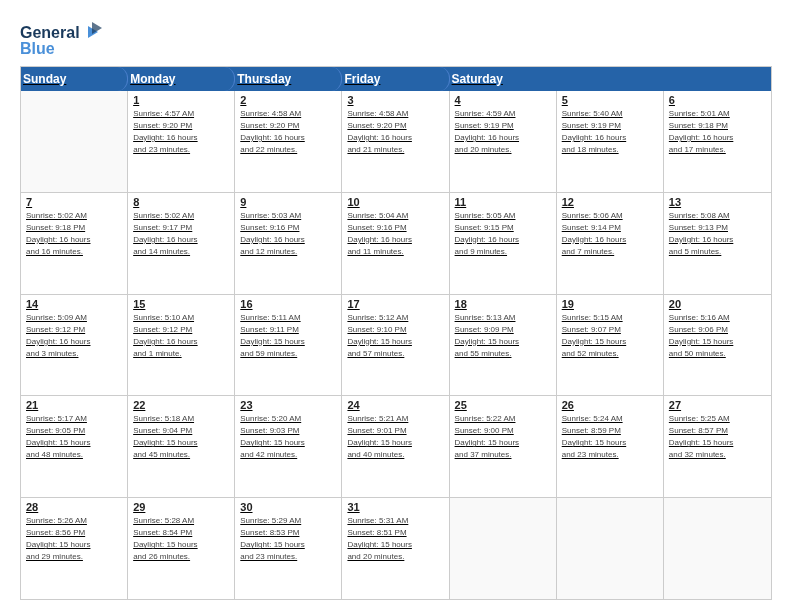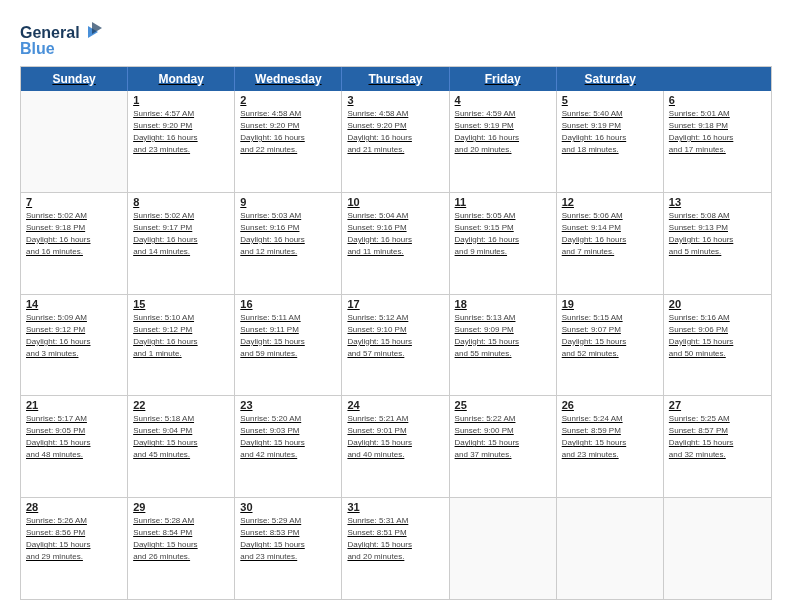--- a/index.html
+++ b/index.html
@@ -51,23 +51,23 @@
     }
     .cal-header {
       display: grid;
       grid-template-columns: repeat(7, 1fr);
       background: #2563a8;
     }
     .cal-header-cell {
       color: #fff;
       font-size: 12px;
       font-weight: bold;
-      text-align: center;
       padding: 5px 2px;
       border-right: 1px solid #4a7fcb;
+      border-radius: 11px;
     }
     .cal-header-cell:last-child { border-right: none; }
     .cal-body {
       flex: 1;
       display: flex;
       flex-direction: column;
     }
     .cal-row {
       display: grid;
       grid-template-columns: repeat(7, 1fr);
@@ -114,21 +114,20 @@
     <div class="title-block">
       <div class="main-title"></div>
       <div class="subtitle"></div>
     </div>
   </div>
 
   <div class="calendar">
     <div class="cal-header">
     <div class="cal-header-cell">Sunday</div>
         <div class="cal-header-cell">Monday</div>
-        <div class="cal-header-cell">Wednesday</div>
         <div class="cal-header-cell">Thursday</div>
         <div class="cal-header-cell">Friday</div>
         <div class="cal-header-cell">Saturday</div>
       </div>
     <div class="cal-body">
     <div class="cal-row">
           <div class="cal-cell empty"></div>
           <div class="cal-cell">
             <div class="day-num">1</div>
             <div class="cell-line">Sunrise: 4:57 AM</div>

